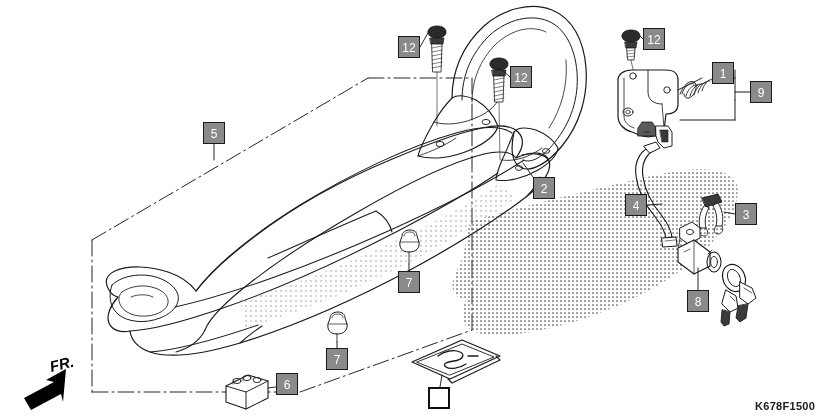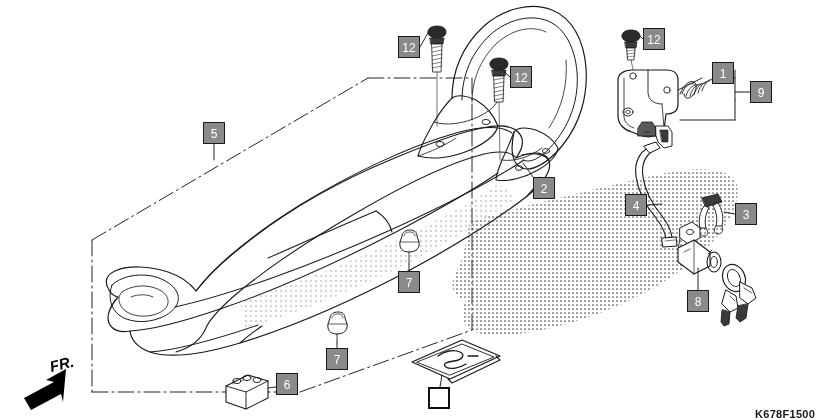--- a/index.html
+++ b/index.html
@@ -48,21 +48,20 @@
   }
   .diagram-code {
     position: absolute;
     font-family: "Liberation Sans", sans-serif;
     font-size: 11px;
     font-weight: bold;
     color: #1a1a1a;
     letter-spacing: 0.3px;
     white-space: nowrap;
     user-select: none;
-    margin-top: 8px;
   }
   .fr-label {
     position: absolute;
     font-family: "Liberation Sans", sans-serif;
     font-size: 15px;
     font-weight: bold;
     font-style: italic;
     color: #000000;
     transform: rotate(-14deg);
     transform-origin: left bottom;

